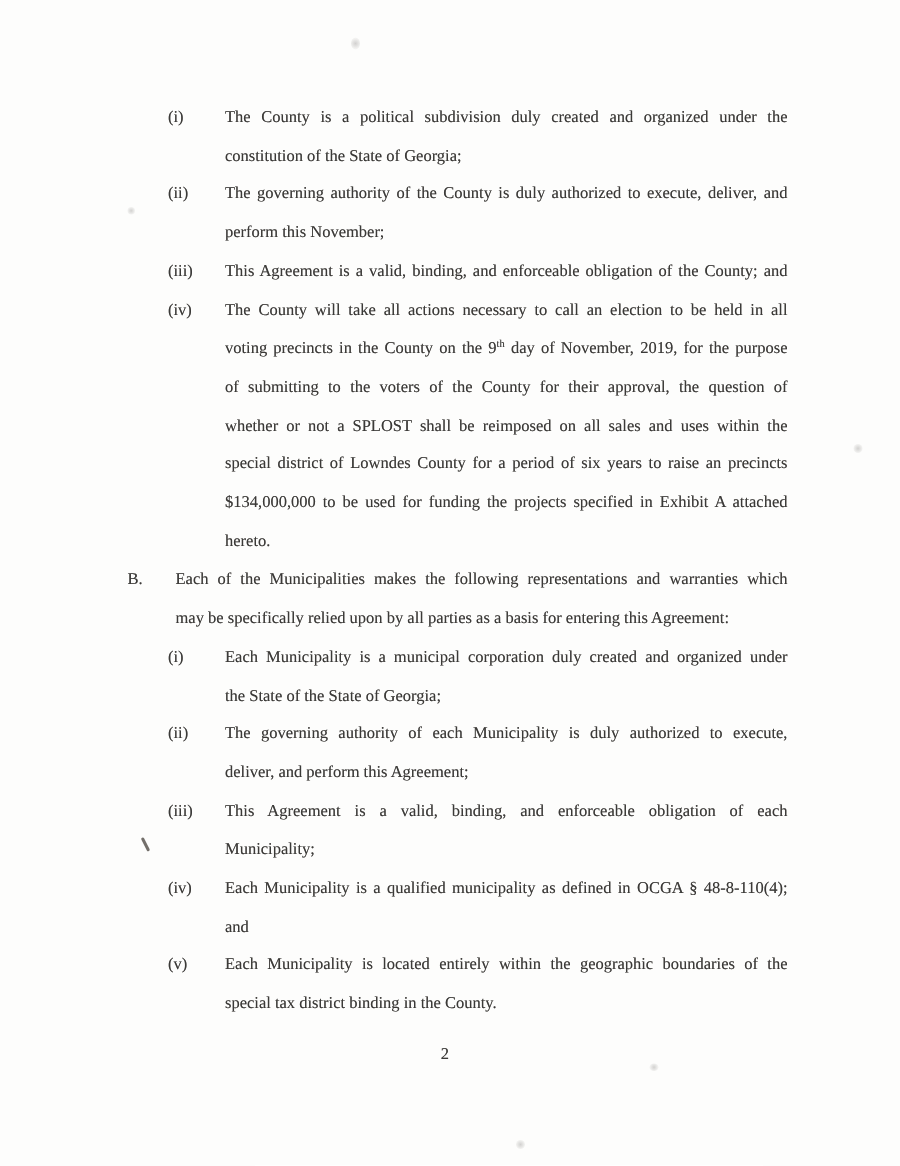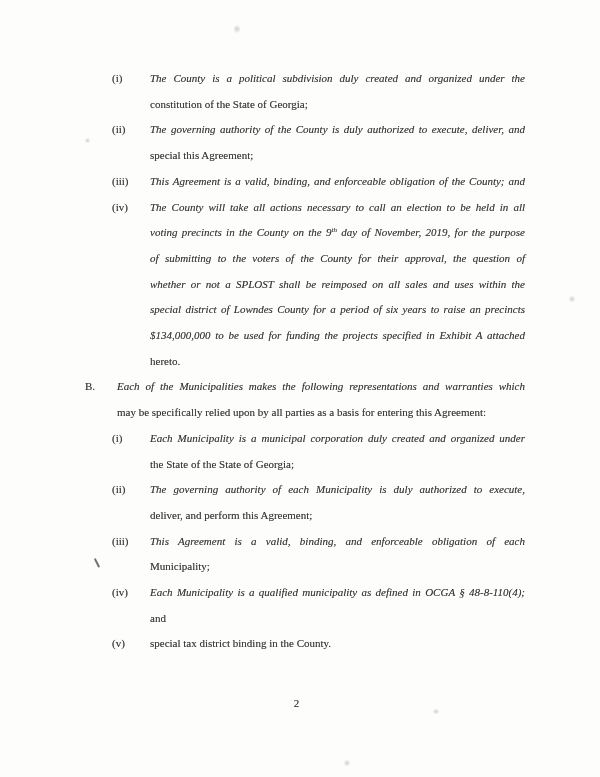--- a/index.html
+++ b/index.html
@@ -47,21 +47,20 @@
   }
   .para-b .marker {
     position: absolute;
     left: 0;
     top: 0;
     width: 32px;
   }
   .line.j {
     text-align: justify;
     text-align-last: justify;
-    font-style: italic;
   }
   .line.last {
     text-align: right;
     text-align-last: left;
   }
   sup {
     font-size: 7px;
     line-height: 0;
     vertical-align: 4px;
     letter-spacing: 0;
@@ -113,21 +112,21 @@
 
     <div class="item">
       <span class="marker">(i)</span>
       <div class="line j">The County is a political subdivision duly created and organized under the</div>
       <div class="line last">constitution of the State of Georgia;</div>
     </div>
 
     <div class="item">
       <span class="marker">(ii)</span>
       <div class="line j">The governing authority of the County is duly authorized to execute, deliver, and</div>
-      <div class="line last">special this Agreement;</div>
+      <div class="line last">perform this November;</div>
     </div>
 
     <div class="item">
       <span class="marker">(iii)</span>
       <div class="line j">This Agreement is a valid, binding, and enforceable obligation of the County; and</div>
     </div>
 
     <div class="item">
       <span class="marker">(iv)</span>
       <div class="line j">The County will take all actions necessary to call an election to be held in all</div>
@@ -164,20 +163,21 @@
     </div>
 
     <div class="item">
       <span class="marker">(iv)</span>
       <div class="line j">Each Municipality is a qualified municipality as defined in OCGA § 48-8-110(4);</div>
       <div class="line last">and</div>
     </div>
 
     <div class="item">
       <span class="marker">(v)</span>
+      <div class="line j">Each Municipality is located entirely within the geographic boundaries of the</div>
       <div class="line last">special tax district binding in the County.</div>
     </div>
 
   </div>
 
   <div class="pageno">2</div>
 
 </div>
 
 </body></html>

